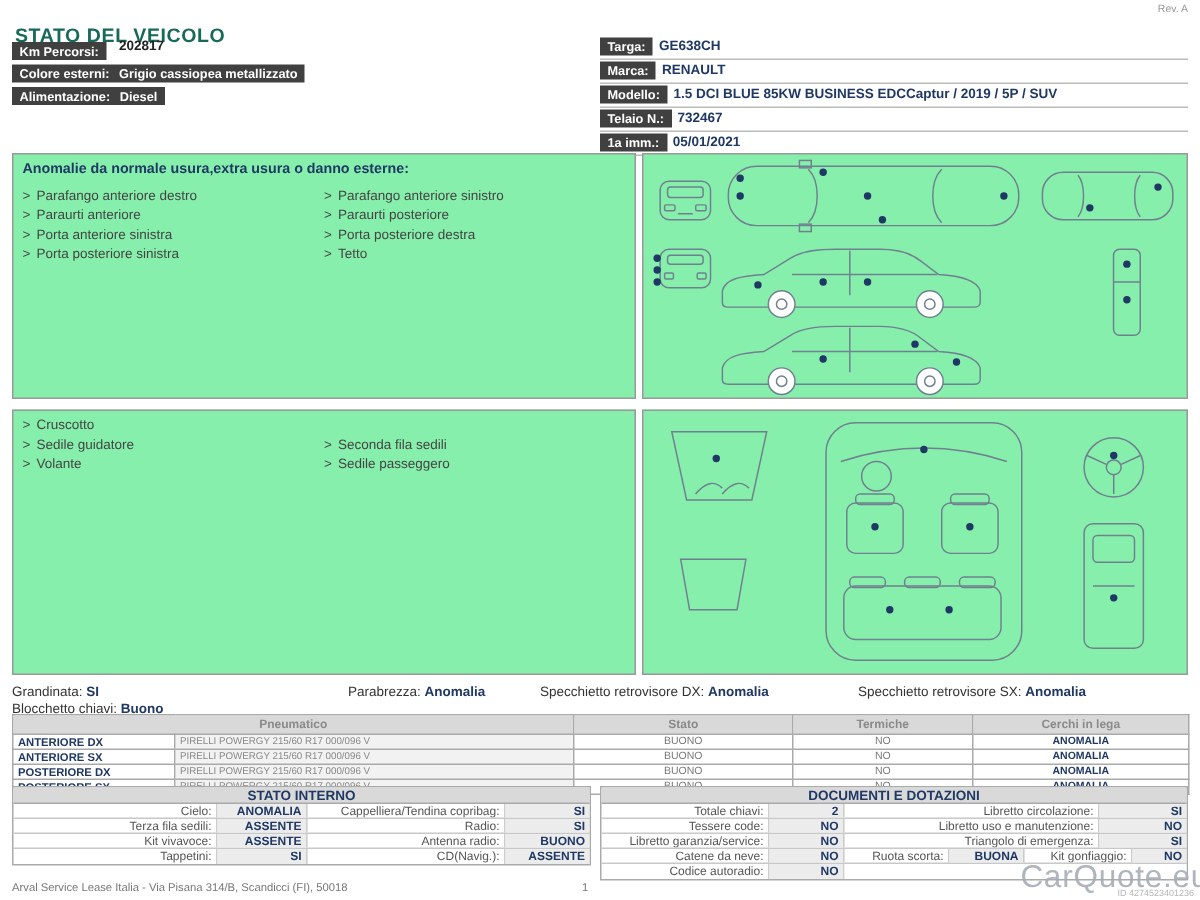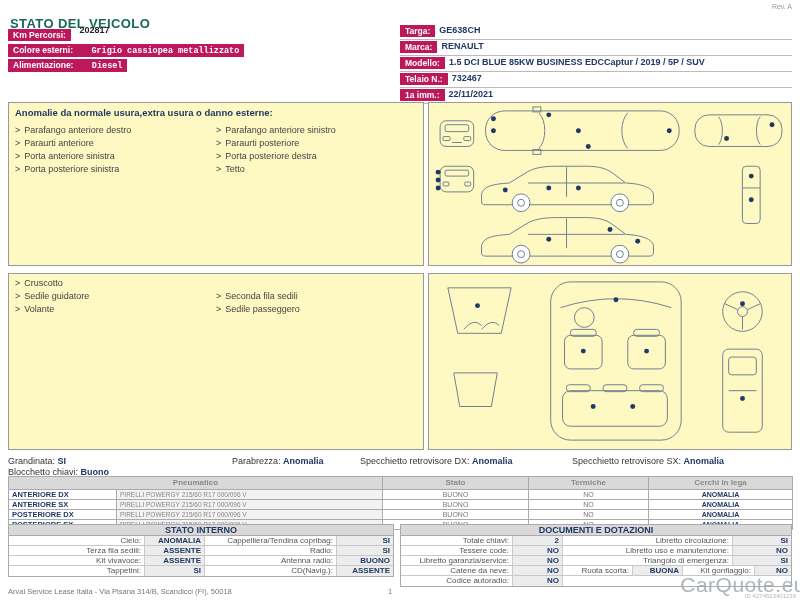--- a/index.html
+++ b/index.html
@@ -7,35 +7,35 @@
   body {
     font-family:"Liberation Sans", sans-serif;
     background:#ffffff; color:#333; position:relative; overflow:hidden;
   }
   .page { position:absolute; inset:0; }
 
   .title { position:absolute; left:10px; top:4px; font-size:13px; font-weight:bold;
            color:#17695a; letter-spacing:.4px;margin-top:12px; }
   .rev { position:absolute; right:8px; top:3px; font-size:7px; color:#999; }
 
-  .chip { background:#be185d; color:#fff; font-size:8.5px; font-weight:bold;
+  .chip { background:#404040; color:#fff; font-size:8.5px; font-weight:bold;
           padding:1px 5px; display:inline-block; line-height:10px; white-space:nowrap; }
-  .chip .cv2 { margin-left:16px; font-weight:bold;font-family:Liberation Mono, monospace; }
+  .chip .cv2 { margin-left:4px; font-weight:bold; }
 
   .info-left { position:absolute; left:8px; top:24px; width:384px; }
   .info-left .irow { margin-bottom:2px; height:13px; white-space:nowrap; }
   .plain-val { font-size:9px; font-weight:bold; color:#222; margin-left:4px;
                vertical-align:top; line-height:12px; }
 
   .info-right { position:absolute; left:400px; top:24px; width:392px; }
   .rrow { border-bottom:1px solid #bbb; padding:1px 0 2px; display:flex; align-items:flex-start; }
   .rrow .rval { font-size:9px; font-weight:bold; color:#1f3864; margin-left:4px; line-height:11px; }
   .rrow .wrap { max-width:280px; white-space:normal; }
 
-  .box { position:absolute; border:1px solid #999; background:#fef9c3; }
+  .box { position:absolute; border:1px solid #999; background:#86efac; }
   .ext-text { left:8px;  top:102px; width:416px; height:164px; padding:4px 6px; }
   .ext-diag { left:428px; top:102px; width:364px; height:164px; }
   .int-text { left:8px;  top:273px; width:416px; height:177px; padding:4px 6px; }
   .int-diag { left:428px; top:273px; width:364px; height:177px; }
   .sec-title { font-size:9.5px; font-weight:bold; color:#1f3864; margin-bottom:7px; }
   .dmg-cols { display:flex;align-items:flex-end; }
   .dmg { list-style:none; width:50%; }
   .dmg li { font-size:9px; color:#444; margin-bottom:3px; white-space:nowrap; }
   .dmg .b { margin-right:4px; }
   .diag-svg { width:100%; height:100%; display:block; }
@@ -114,21 +114,21 @@
     <div class="rrow">
       <span class="chip">Modello:</span>
       <span class="rval wrap">1.5 DCI BLUE 85KW BUSINESS EDCCaptur / 2019 / 5P / SUV</span>
     </div>
     <div class="rrow">
       <span class="chip">Telaio N.:</span>
       <span class="rval">732467</span>
     </div>
     <div class="rrow">
       <span class="chip">1a imm.:</span>
-      <span class="rval">22/11/2021</span>
+      <span class="rval">05/01/2021</span>
     </div>
   </div>
 
   <div class="box ext-text">
     <div class="sec-title">Anomalie da normale usura,extra usura o danno esterne:</div>
     <div class="dmg-cols">
       <ul class="dmg">
         <li><span class="b">&gt;</span><span>Parafango anteriore destro</span></li>
         <li><span class="b">&gt;</span><span>Paraurti anteriore</span></li>
         <li><span class="b">&gt;</span><span>Porta anteriore sinistra</span></li>

